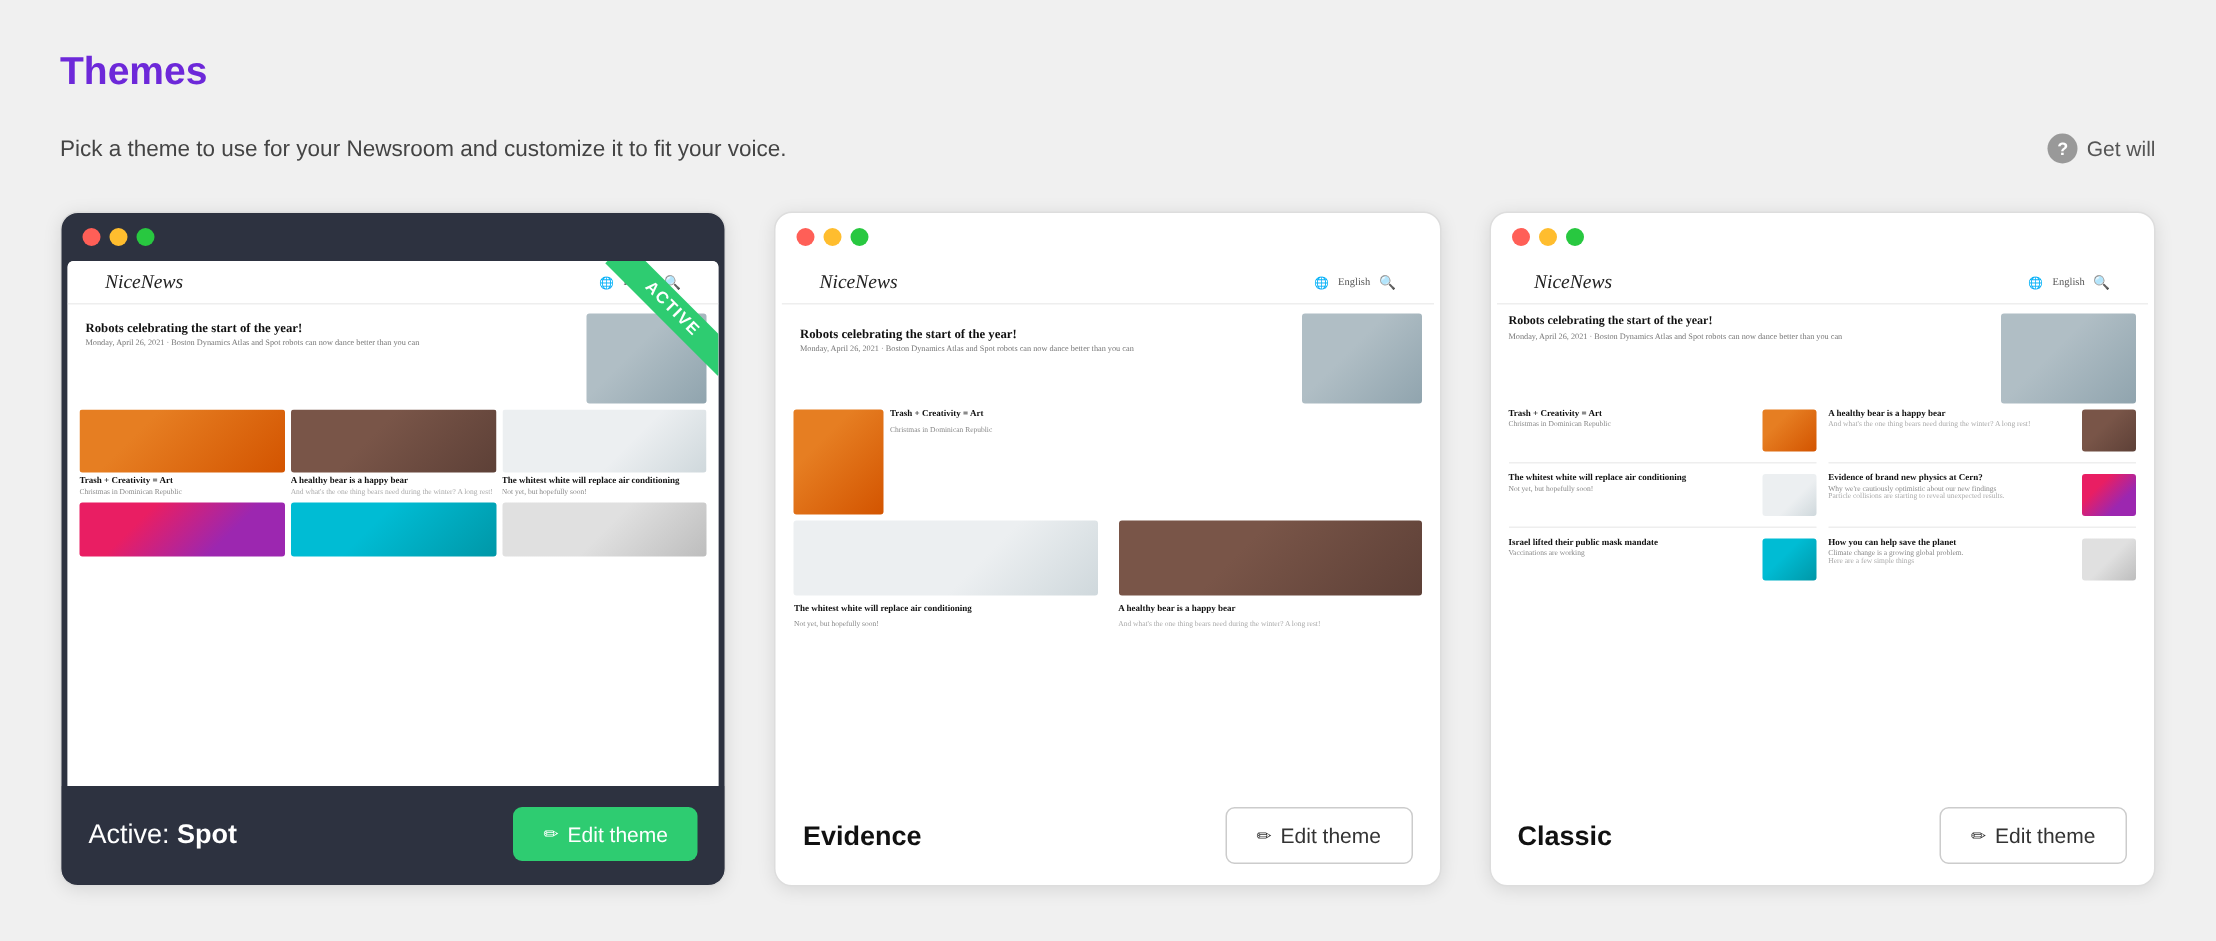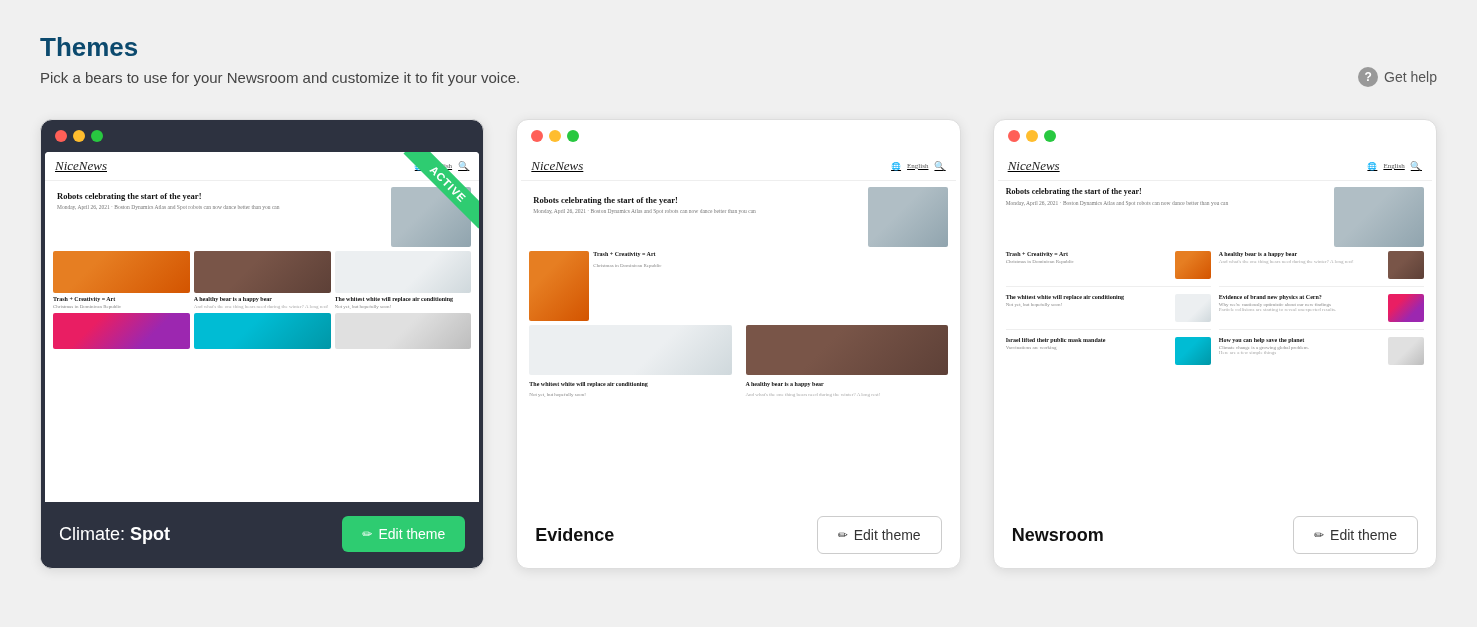--- a/index.html
+++ b/index.html
@@ -6,22 +6,22 @@
     body {
       background: #f0f0f0;
       font-family: -apple-system, BlinkMacSystemFont, "Segoe UI", Helvetica, Arial, sans-serif;
       min-height: 627px;
       width: 1477px;
       padding: 32px 40px;
     }
     .page-title {
       font-size: 26px;
       font-weight: 700;
-      color: #0c4a6e;
-      margin-bottom: 4px;
+      color: #6d28d9;
+      margin-bottom: 26px;
     }
     .page-subtitle-row {
       display: flex;
       align-items: center;
       justify-content: space-between;
       margin-bottom: 32px;
     }
     .page-subtitle {
       font-size: 15px;
       color: #444;
@@ -123,23 +123,22 @@
       padding: 0;
       height: 350px;
       overflow: hidden;
     }
 
     
     .mini-nav {
       display: flex;
       align-items: center;
       justify-content: space-between;
-      padding: 6px 10px;
+      padding: 6px 25px;
       border-bottom: 1px solid #eee;
-      text-decoration: underline;
     }
     .mini-logo {
       font-size: 13px;
       font-style: italic;
       font-family: Georgia, serif;
       color: #222;
     }
     .mini-nav-right {
       display: flex;
       align-items: center;
@@ -374,24 +373,24 @@
     .img-polar { background: linear-gradient(135deg, #e0e0e0 50%, #bdbdbd 100%); }
     .img-abstract { background: linear-gradient(135deg, #e91e63 30%, #9c27b0 70%); }
     .img-teal { background: linear-gradient(135deg, #00bcd4 40%, #0097a7 100%); }
   </style>
 </head>
 <body>
 
 <div class="page-title">Themes</div>
 
 <div class="page-subtitle-row">
-  <div class="page-subtitle">Pick a bears to use for your Newsroom and customize it to fit your voice.</div>
+  <div class="page-subtitle">Pick a theme to use for your Newsroom and customize it to fit your voice.</div>
   <div class="get-help">
     <div class="get-help-icon">?</div>
-    <span>Get help</span>
+    <span>Get will</span>
   </div>
 </div>
 
 <div class="themes-grid">
 
   <div class="theme-card active">
 
     <div class="browser-bar">
       <div class="browser-dot dot-red"></div>
       <div class="browser-dot dot-yellow"></div>
@@ -443,21 +442,21 @@
         <div class="grid-bottom">
           <div class="grid-bottom-item img-abstract"></div>
           <div class="grid-bottom-item img-teal"></div>
           <div class="grid-bottom-item img-polar"></div>
         </div>
       </div>
     </div>
 
     <div class="card-footer">
       <div class="footer-label">
-        <span>Climate:</span> <strong>Spot</strong>
+        <span>Active:</span> <strong>Spot</strong>
       </div>
       <button class="edit-btn-green">
         <span class="pencil-icon">✏</span>
         <span>Edit theme</span>
       </button>
     </div>
   </div>
 
   <div class="theme-card">
     <div class="browser-bar">
@@ -597,21 +596,21 @@
                 <div class="classic-item-desc">Here are a few simple things</div>
               </div>
               <div class="classic-item-img img-polar"></div>
             </div>
           </div>
         </div>
       </div>
     </div>
     <div class="card-footer">
       <div class="footer-label-dark">
-        <strong>Newsroom</strong>
+        <strong>Classic</strong>
       </div>
       <button class="edit-btn-outline">
         <span class="pencil-icon">✏</span>
         <span>Edit theme</span>
       </button>
     </div>
   </div>
 
 </div>
 

